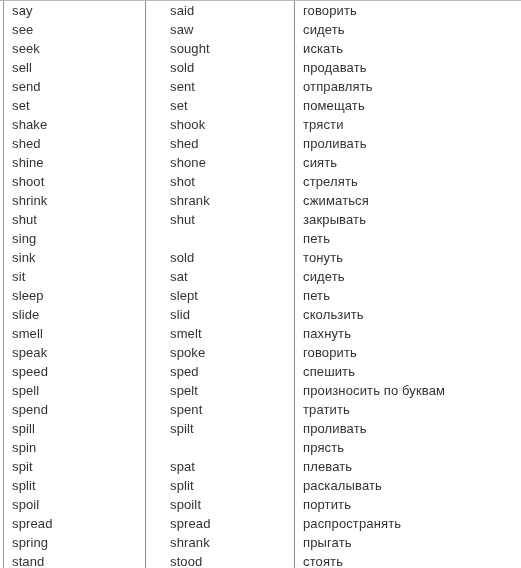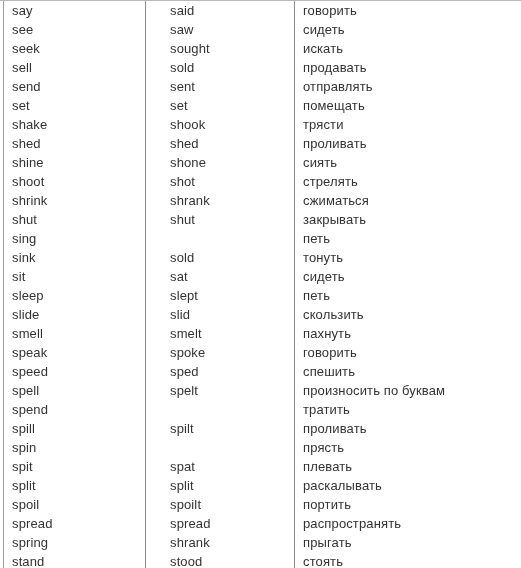--- a/index.html
+++ b/index.html
@@ -183,20 +183,21 @@
         <span class="cell cell-past">sped</span>
         <span class="cell cell-translation">спешить</span>
       </div>
       <div class="row">
         <span class="cell cell-past">spelt</span>
         <span class="cell cell-base">spell</span>
         <span class="cell cell-translation">произносить по буквам</span>
       </div>
       <div class="row">
         <span class="cell cell-base">spend</span>
+        <span class="cell cell-past">spent</span>
         <span class="cell cell-translation">тратить</span>
       </div>
       <div class="row">
         <span class="cell cell-base">spill</span>
         <span class="cell cell-past">spilt</span>
         <span class="cell cell-translation">проливать</span>
       </div>
       <div class="row">
         <span class="cell cell-base">spin</span>
         <span class="cell cell-translation">прясть</span>

